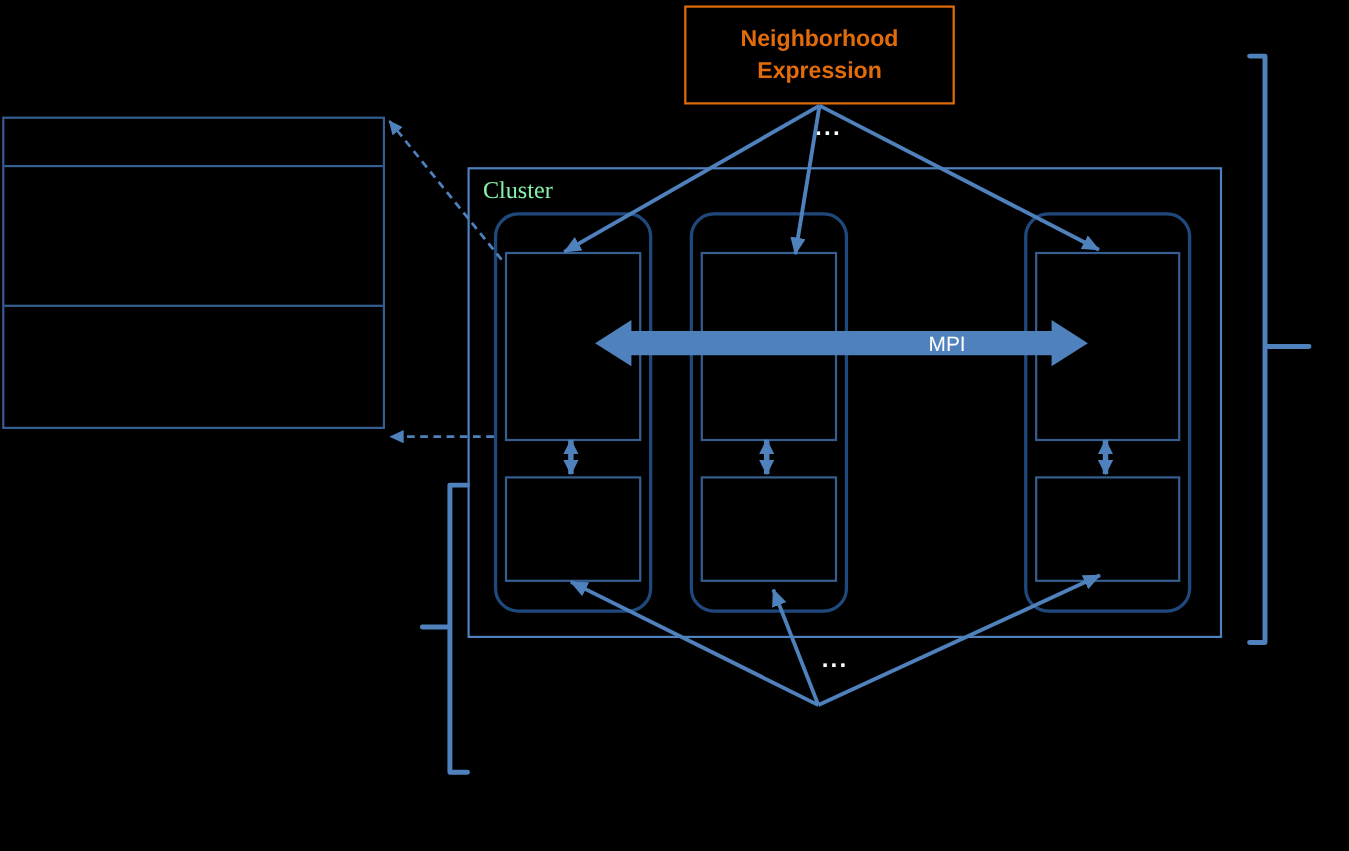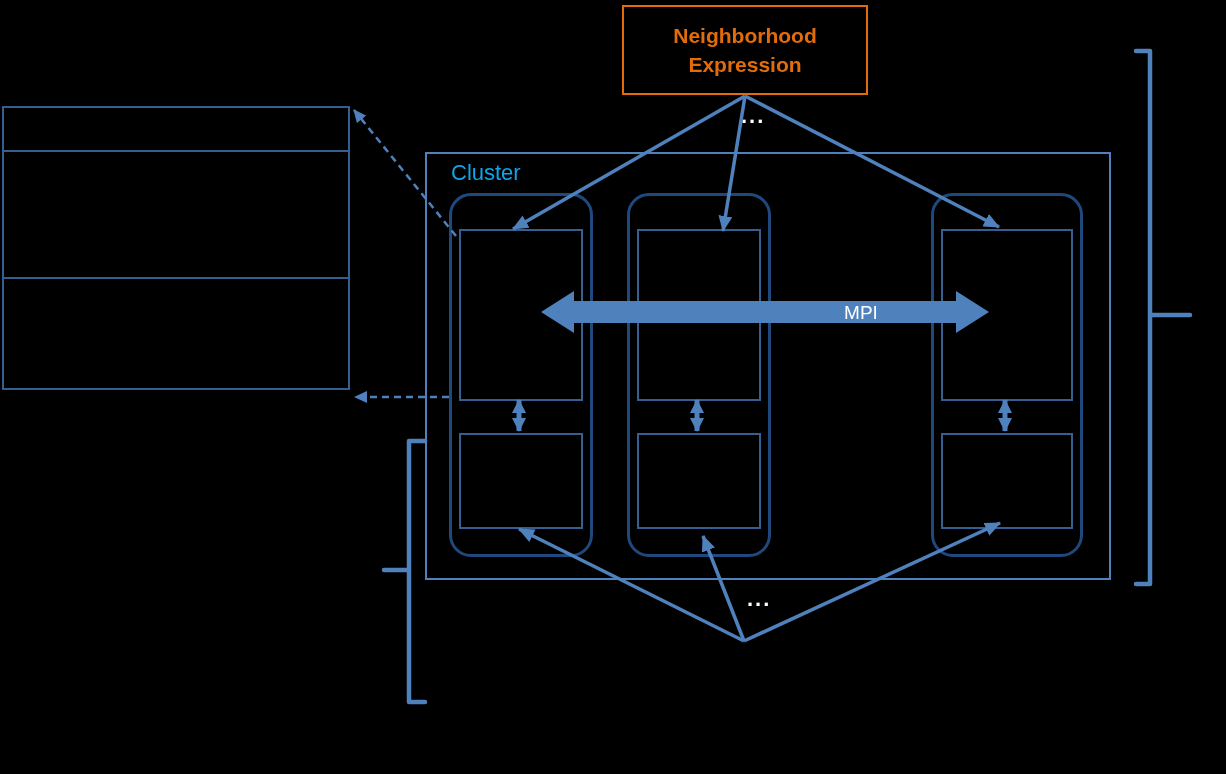--- a/index.html
+++ b/index.html
@@ -18,21 +18,21 @@
   }
 
   
   .mem-table { left:2px; top:106px; width:348px; height:284px; border:2px solid #365f91; }
   .mem-row-1 { height:44px;  border-bottom:2px solid #365f91; }
   .mem-row-2 { height:127px; border-bottom:2px solid #365f91; }
   .mem-row-3 { height:107px; }
 
   
   .cluster { left:425px; top:152px; width:686px; height:428px; border:2.5px solid #4f81bd; }
-  .cluster-label { position:absolute; left:24px; top:6px; color:#0ea5e9; font-size:22px; }
+  .cluster-label { position:absolute; left:12px; top:6px; color:#86efac; font-size:22px;font-family:Liberation Serif, serif; }
 
   
   .node { position:absolute; top:39px; width:144px; height:364px;
           border:3.5px solid #1f497d; border-radius:22px; }
   .node-1 { left:22px; }
   .node-2 { left:200px; }
   .node-3 { left:504px; width:152px; }
   .inner  { position:absolute; left:7px; width:124px; border:2.5px solid #365f91; }
   .node-3 .inner { width:132px; }
   .upper  { top:33px;  height:172px; }

